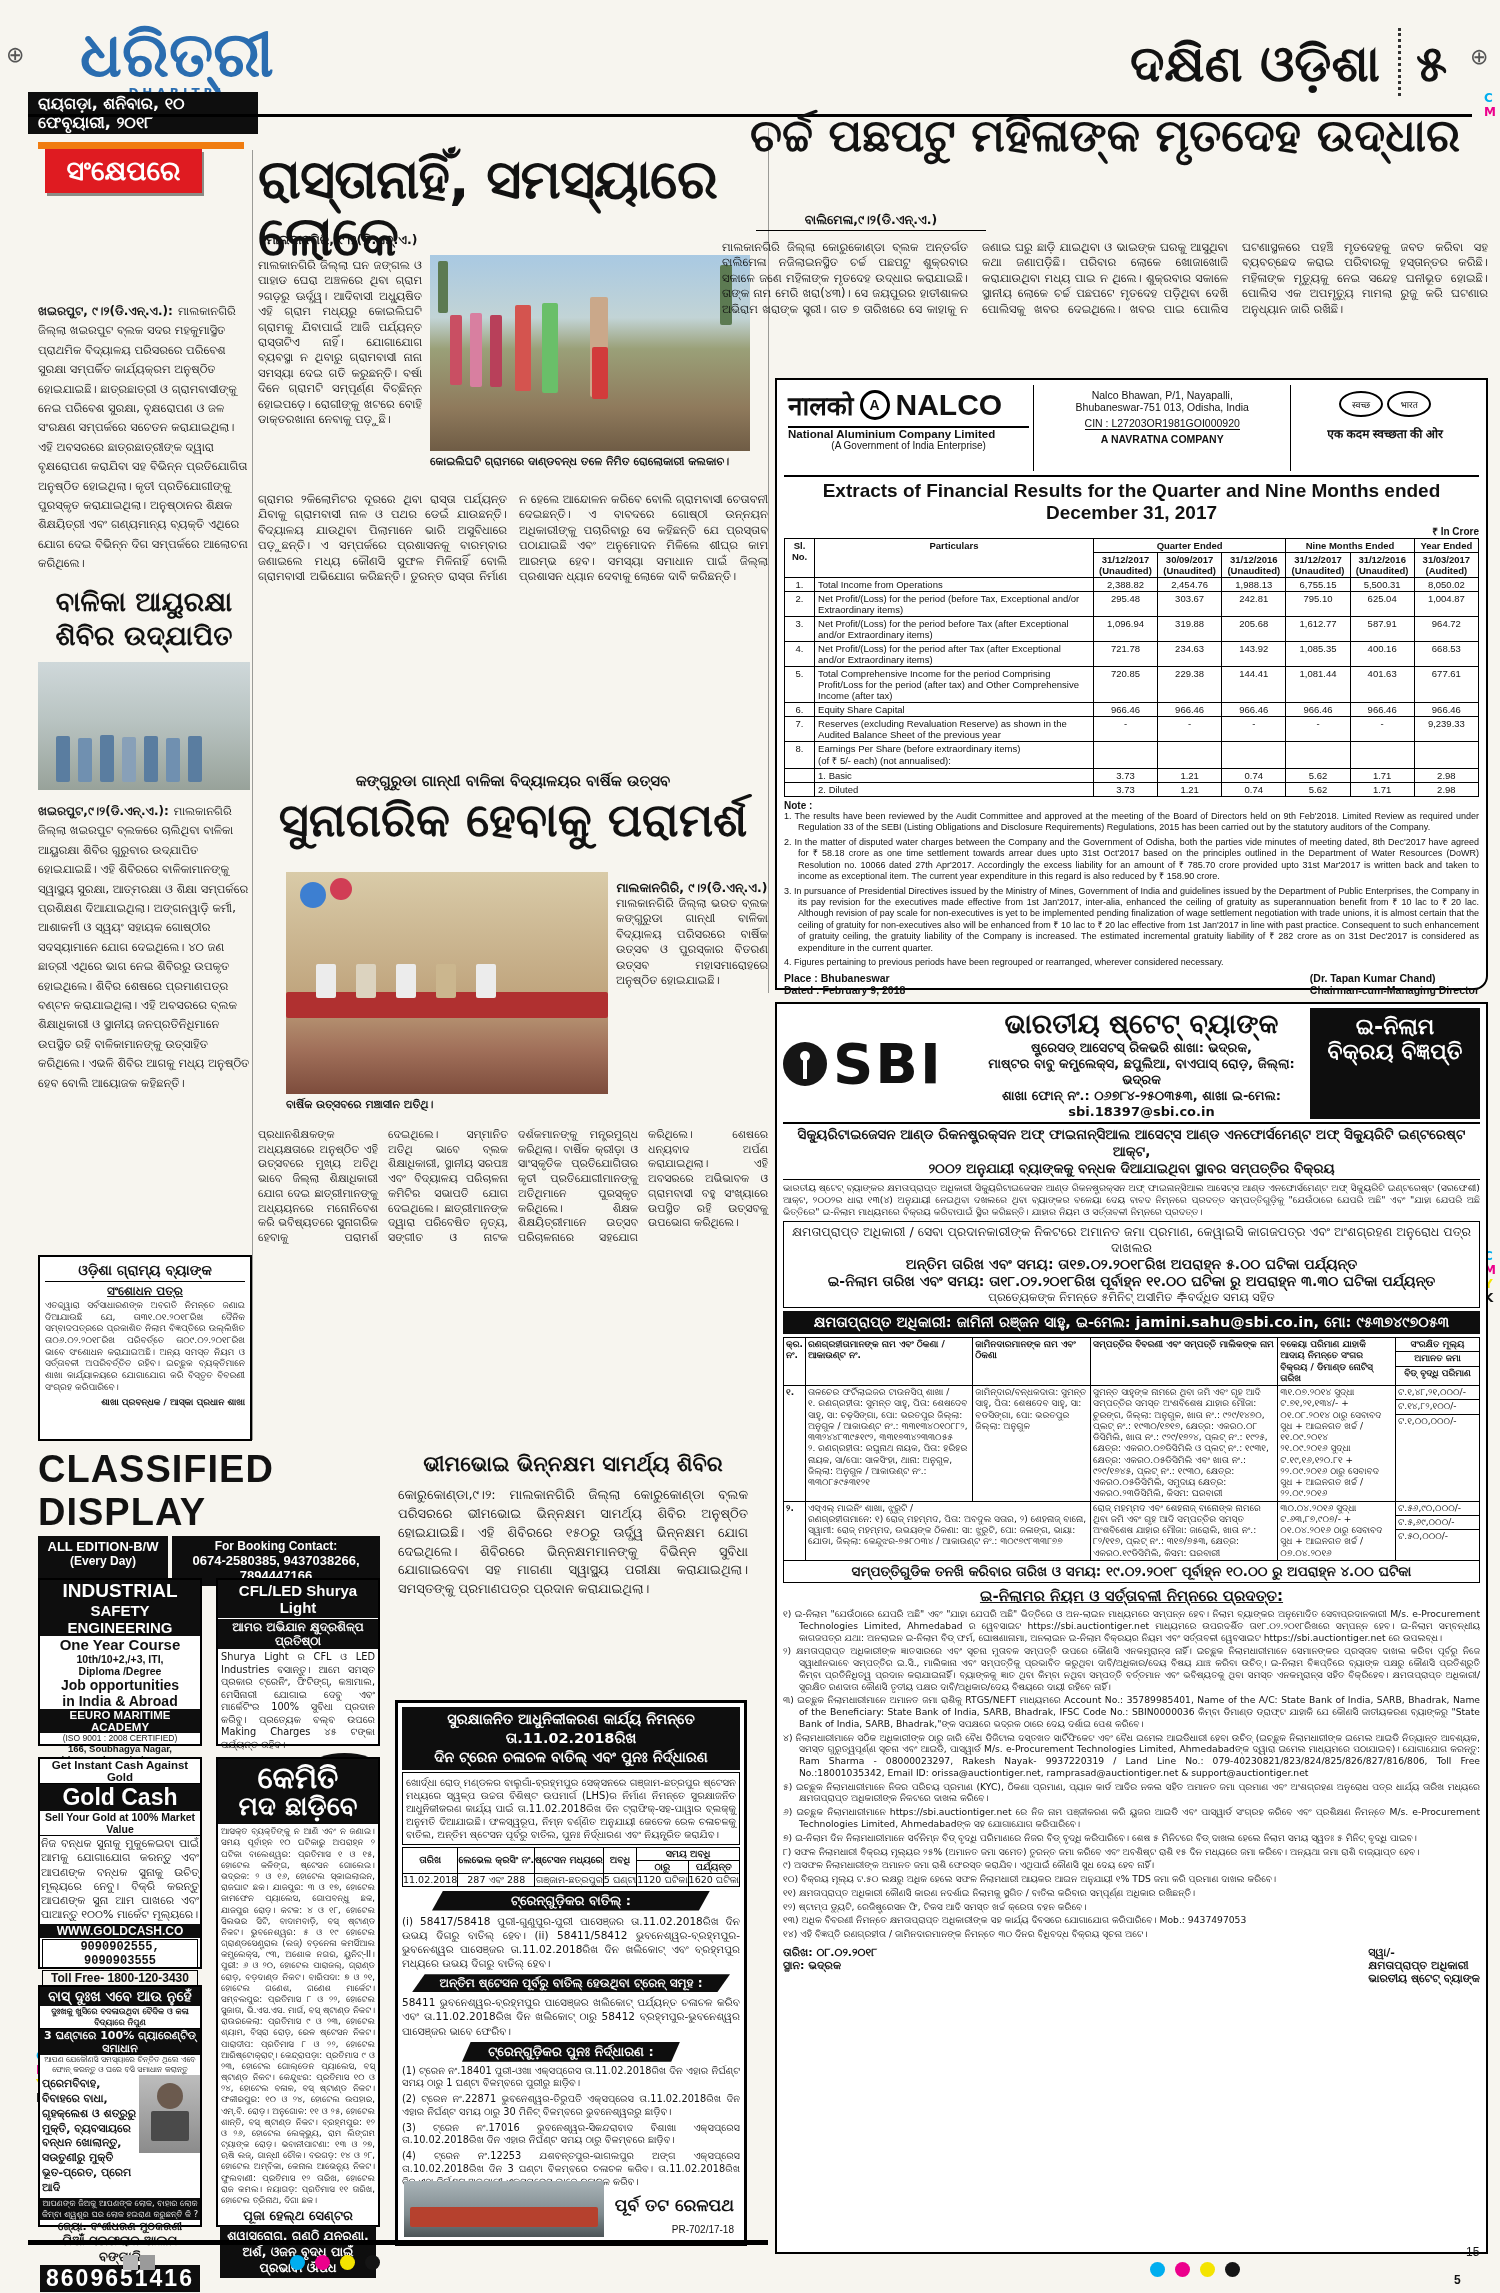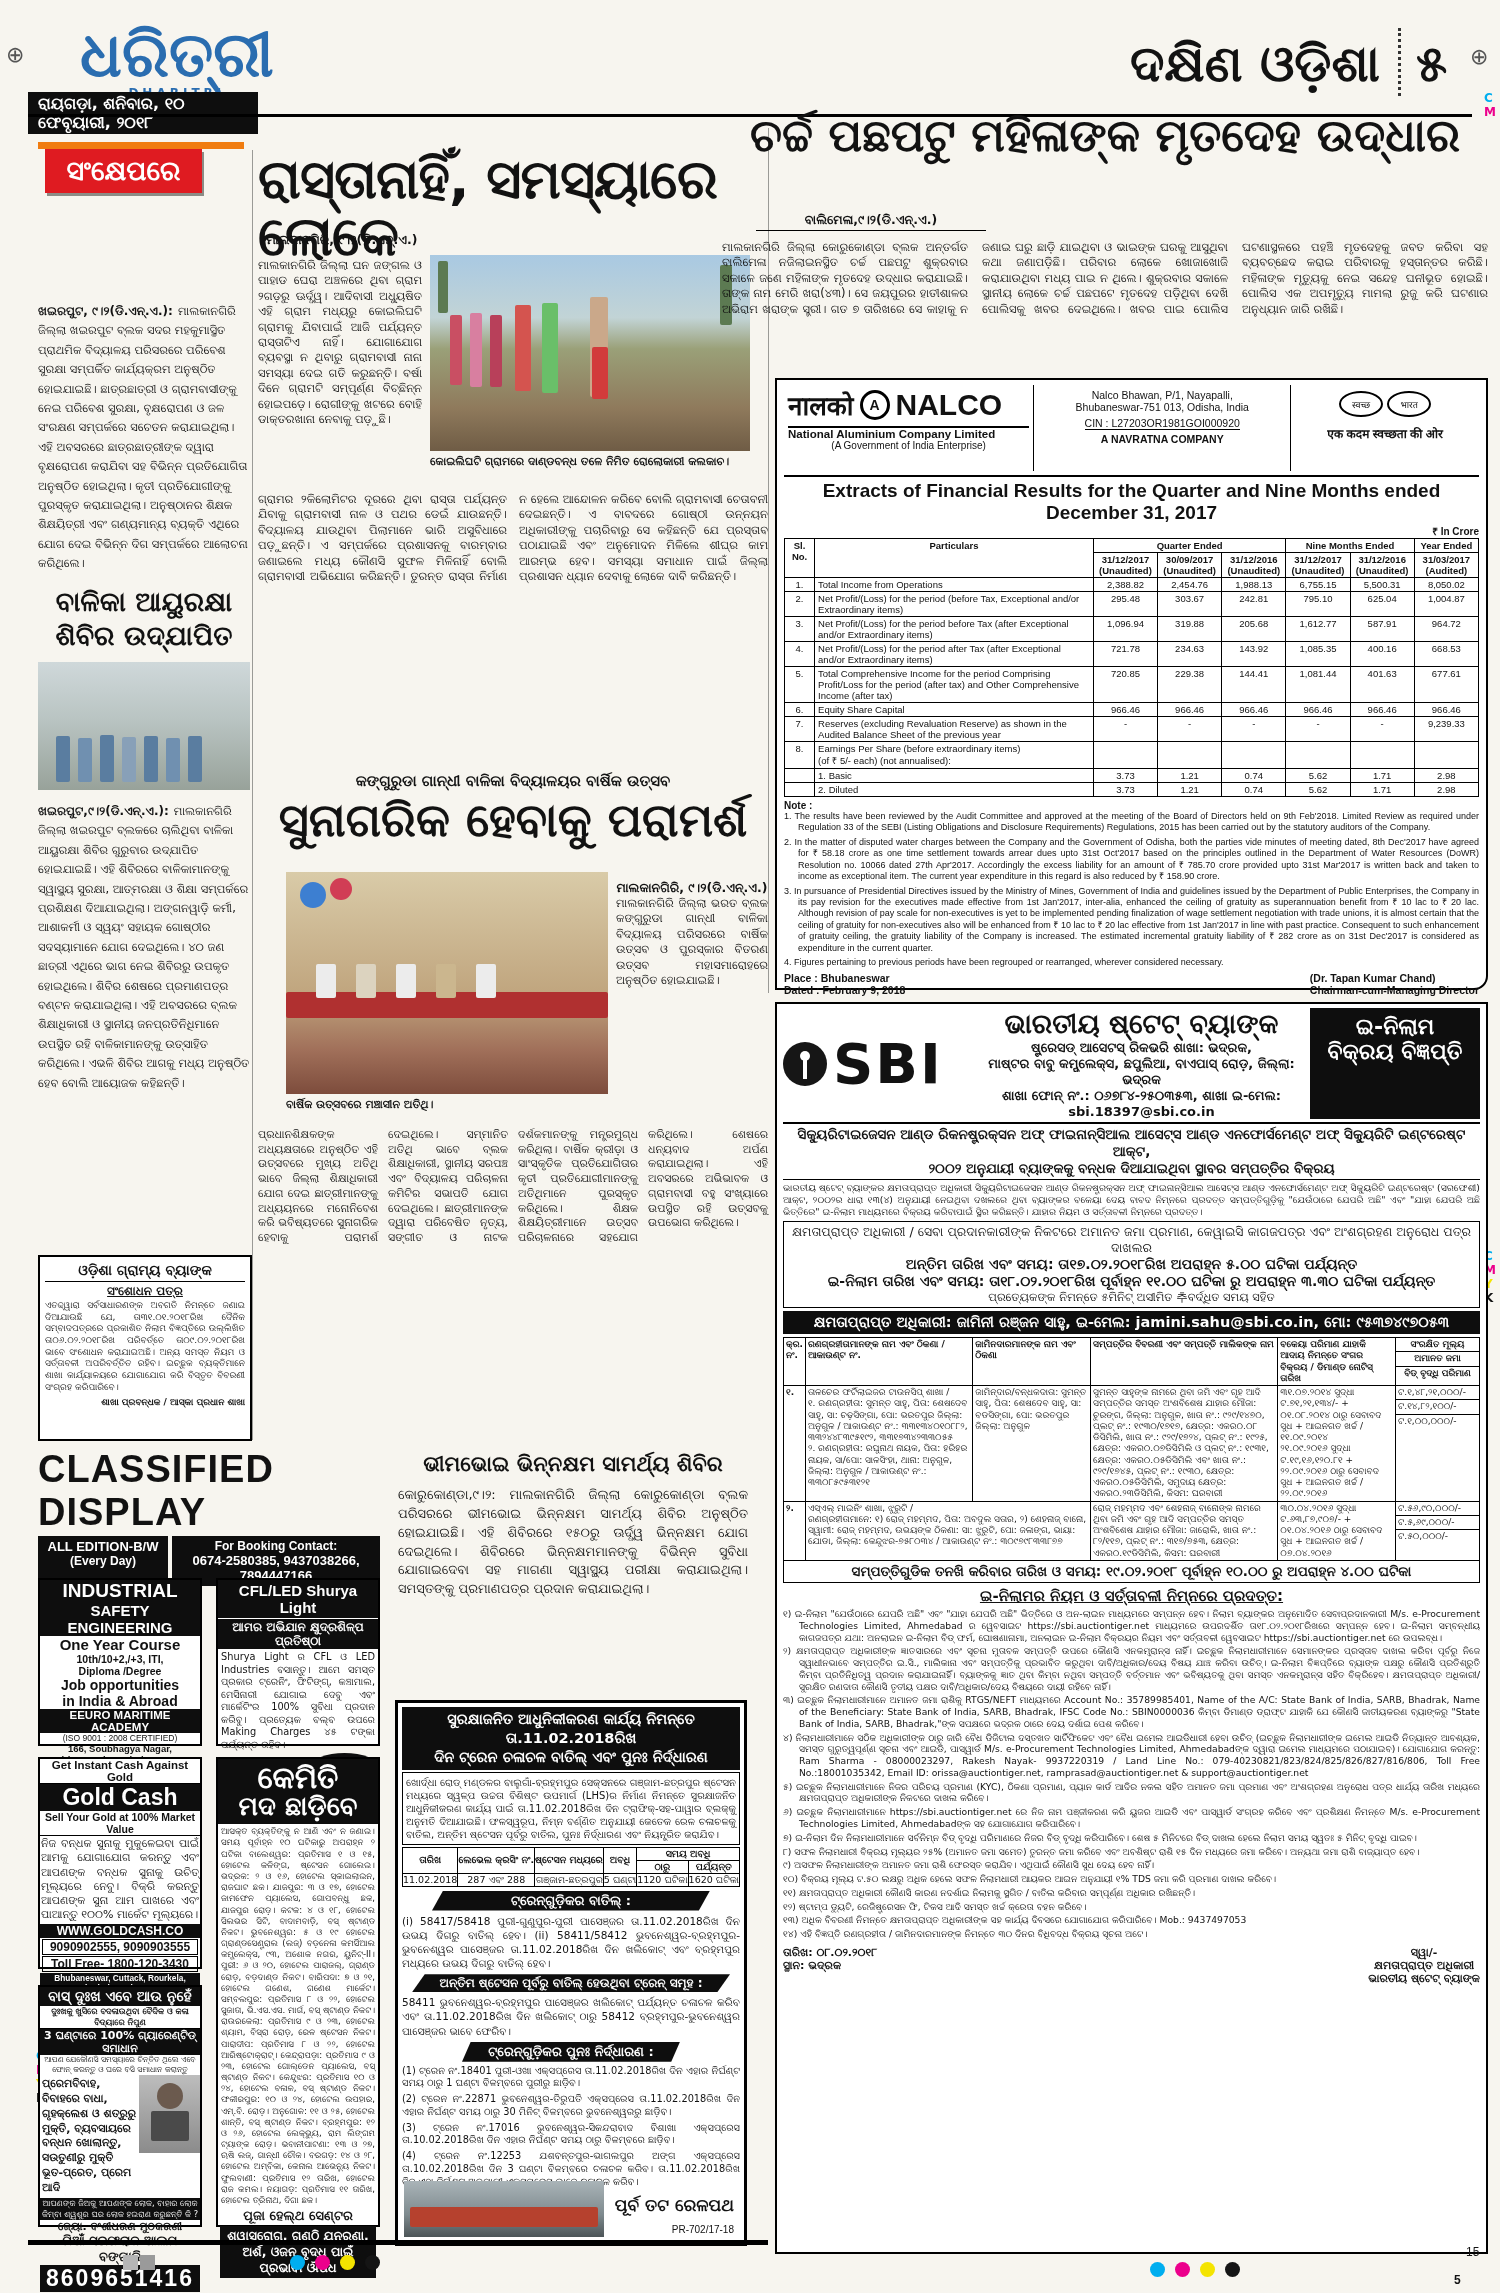--- a/index.html
+++ b/index.html
@@ -484,21 +484,21 @@
         <div class="sterm">୧୧) କ୍ଷମତାପ୍ରାପ୍ତ ଅଧିକାରୀ କୌଣସି କାରଣ ନଦର୍ଶାଇ ନିଲାମକୁ ସ୍ଥଗିତ / ବାତିଲ କରିବାର ସମ୍ପୂର୍ଣ୍ଣ ଅଧିକାର ରଖିଛନ୍ତି।</div>
         <div class="sterm">୧୨) ଷ୍ଟାମ୍ପ ଡ୍ୟୁଟି, ରେଜିଷ୍ଟ୍ରେସନ ଫି, ଟିକସ ଆଦି ସମସ୍ତ ଖର୍ଚ୍ଚ କ୍ରେତା ବହନ କରିବେ।</div>
         <div class="sterm">୧୩) ଅଧିକ ବିବରଣୀ ନିମନ୍ତେ କ୍ଷମତାପ୍ରାପ୍ତ ଅଧିକାରୀଙ୍କ ସହ କାର୍ଯ୍ୟ ଦିବସରେ ଯୋଗାଯୋଗ କରିପାରିବେ। Mob.: 9437497053</div>
         <div class="sterm">୧୪) ଏହି ବିଜ୍ଞପ୍ତି ରଣଗ୍ରହୀତା / ଜାମିନଦାରମାନଙ୍କ ନିମନ୍ତେ ୩୦ ଦିନର ବିଧିବଦ୍ଧ ବିକ୍ରୟ ସୂଚନା ଅଟେ।</div>
       </div>
     <div style="display:flex;justify-content:space-between;margin-top:6px">
       <div>
         <div class="b" style="font-size:11px">ତାରିଖ: ୦୮.୦୨.୨୦୧୮</div>
         <div class="b" style="font-size:11px">ସ୍ଥାନ: ଭଦ୍ରକ</div>
       </div>
-      <div style="text-align:center">
+      <div style="text-align:left">
         <div class="b" style="font-size:11px">ସ୍ୱା/-</div>
         <div class="b" style="font-size:11px">କ୍ଷମତାପ୍ରାପ୍ତ ଅଧିକାରୀ</div>
         <div class="b" style="font-size:11px">ଭାରତୀୟ ଷ୍ଟେଟ୍ ବ୍ୟାଙ୍କ</div>
       </div>
     </div>
   </div>
 
   <div class="abs" style="left:38px;top:1448px;width:342px">
     <div class="b" style="font-size:38px;letter-spacing:1px;font-family:'Liberation Sans',sans-serif">CLASSIFIED DISPLAY</div>
     <div style="display:flex;gap:4px;margin-top:2px">
@@ -546,21 +546,21 @@
       </div>
     </div>
   </div>
 
   <div class="abs adbx" style="left:38px;top:1757px;width:164px;height:212px;text-align:center">
     <div class="b" style="font-size:11.5px;font-family:'Liberation Sans',sans-serif;border-bottom:1px solid #000">Get Instant Cash Against Gold</div>
     <div class="inv b" style="font-size:23px;font-family:'Liberation Sans',sans-serif">Gold Cash</div>
     <div class="b" style="font-size:10.5px;font-family:'Liberation Sans',sans-serif;border-bottom:1px solid #000">Sell Your Gold at 100% Market Value</div>
     <div class="j" style="font-size:11px;line-height:1.3;padding:1px 1px">ନିଜ ବନ୍ଧକ ସୁନାକୁ ମୁକୁଳେଇବା ପାଇଁ ଆମକୁ ଯୋଗାଯୋଗ କରନ୍ତୁ ଏବଂ ଆପଣଙ୍କ ବନ୍ଧକ ସୁନାକୁ ଉଚିତ୍ ମୂଲ୍ୟରେ ନେବୁ। ବିକ୍ରି କରନ୍ତୁ ଆପଣଙ୍କ ସୁନା ଆମ ପାଖରେ ଏବଂ ପାଆନ୍ତୁ ୧୦୦% ମାର୍କେଟ ମୂଲ୍ୟରେ।</div>
     <div class="inv b" style="font-size:12px;font-family:'Liberation Sans',sans-serif">WWW.GOLDCASH.CO</div>
-    <div class="b" style="font-size:12px;font-family:Liberation Sans, sans-serif;border:1px solid #000;margin:1px 2px">9090902555, 9090903555</div>
+    <div class="b" style="font-size:12px;font-family:Liberation Mono, monospace;border:1px solid #000;margin:1px 2px">9090902555, 9090903555</div>
     <div class="b" style="font-size:12px;font-family:'Liberation Sans',sans-serif;border:1px solid #000;margin:1px 2px">Toll Free- 1800-120-3430</div>
     <div class="inv b" style="font-size:8.3px;font-family:'Liberation Sans',sans-serif">Bhubaneswar, Cuttack, Rourkela, Bhadrak, Berhampur</div>
   </div>
 
   <div class="abs adbx" style="left:216px;top:1757px;width:164px;height:470px">
     <div class="inv c" style="padding:4px 2px">
       <div class="b" style="font-size:30px;line-height:1">କେମିତି</div>
       <div class="b" style="font-size:26px;line-height:1.05">ମଦ ଛାଡ଼ିବେ</div>
     </div>
     <div class="j" style="font-size:8.6px;line-height:1.3;padding:2px 3px">ଆସକ୍ତ ବ୍ୟକ୍ତିଙ୍କୁ ନ ଆଣି ଏବଂ ନ ଜଣାଇ। ସମୟ ପୂର୍ବାହ୍ନ ୧୦ ଘଟିକାରୁ ଅପରାହ୍ନ ୨ ଘଟିକା ବାଲେଶ୍ୱର: ପ୍ରତିମାସ ୧ ଓ ୧୫, ହୋଟେଲ କଳିଙ୍ଗ, ଷ୍ଟେସନ ଗୋଲେଇ। ଭଦ୍ରକ: ୨ ଓ ୧୬, ହୋଟେଲ ସ୍କାଇଲାଇନ, ରାଜଘାଟ ଛକ। ଯାଜପୁର: ୩ ଓ ୧୭, ହୋଟେଲ ଜାମଫେନ ପ୍ୟାଲେସ, ଗୋପବନ୍ଧୁ ଛକ, ଯାଜପୁର ରୋଡ଼। କଟକ: ୪ ଓ ୧୮, ହୋଟେଲ ସିଲଭର ସିଟି, ବାଦାମବାଡ଼ି, ବସ୍ ଷ୍ଟାଣ୍ଡ ନିକଟ। ଭୁବନେଶ୍ୱର: ୫ ଓ ୧୯ ହୋଟେଲ ଗ୍ରାଣ୍ଡସେଣ୍ଟ୍ରାଲ (ଲଜ୍) ବଡ଼ନେଳା କମର୍ସିଆଲ କମ୍ପ୍ଲେକ୍ସ, ୯୩, ଅଶୋକ ନଗର, ୟୁନିଟ୍-II। ପୁରୀ: ୬ ଓ ୨୦, ହୋଟେଲ ପାରାଜଲ୍, ଗ୍ରାଣ୍ଡ ରୋଡ଼, ବଡ଼ଦାଣ୍ଡ ନିକଟ। ବାରିପଦା: ୭ ଓ ୨୧, ହୋଟେଲ ଗଣେଶ, ଗଣେଶ ମାର୍କେଟ। ସମ୍ବଲପୁର: ପ୍ରତିମାସ ୮ ଓ ୨୨, ହୋଟେଲ ସୁଜାତା, ଭି.ଏସ.ଏସ. ମାର୍ଗ, ବସ୍ ଷ୍ଟାଣ୍ଡ ନିକଟ। ରାଉରକେଲା: ପ୍ରତିମାସ ୯ ଓ ୨୩, ହୋଟେଲ ଶ୍ୟାମ, ବିସ୍ରା ରୋଡ଼, ରେଳ ଷ୍ଟେସନ ନିକଟ। ପାରାଦୀପ: ପ୍ରତିମାସ ୮ ଓ ୨୨, ହୋଟେଲ ଆରିଷ୍ଟୋକ୍ରାଟ୍। କେନ୍ଦ୍ରାପଡ଼ା: ପ୍ରତିମାସ ୯ ଓ ୨୩, ହୋଟେଲ ଗୋଲ୍ଡେନ ପ୍ୟାଲେସ, ବସ୍ ଷ୍ଟାଣ୍ଡ ନିକଟ। କେନ୍ଦୁଝର: ପ୍ରତିମାସ ୧୦ ଓ ୨୪, ହୋଟେଲ ବଳାଳ, ବସ୍ ଷ୍ଟାଣ୍ଡ ନିକଟ। ଫକୀରପୁର: ୧୦ ଓ ୨୪, ହୋଟେଲ ଉପହାର, ଏମ୍.ବି. ରୋଡ଼। ଅନୁଗୋଳ: ୧୧ ଓ ୨୫, ହୋଟେଲ ଶାନ୍ତି, ବସ୍ ଷ୍ଟାଣ୍ଡ ନିକଟ। ବ୍ରହ୍ମପୁର: ୧୨ ଓ ୨୬, ହୋଟେଲ ଲେକ୍‌ଭ୍ୟୁ, ରାମ ଲିଙ୍ଗମ ଟ୍ୟାଙ୍କ ରୋଡ଼। ଭବାନୀପାଟଣା: ୧୩ ଓ ୨୭, ଋଷି ଲଜ୍, ଗାନ୍ଧୀ ଚୌକ। ବରଗଡ଼: ୧୪ ଓ ୨୮, ହୋଟେଲ ଅମ୍ବିକା, କେନାଲ ଆଭେନ୍ୟୁ ନିକଟ। ଫୁଲବାଣୀ: ପ୍ରତିମାସ ୧୨ ତାରିଖ, ହୋଟେଲ ରାଜ କମଲ। ନୟାଗଡ଼: ପ୍ରତିମାସ ୧୧ ତାରିଖ, ହୋଟେଲ ତ୍ରିନାଥ, ଦିଗା ଛକ।</div>

